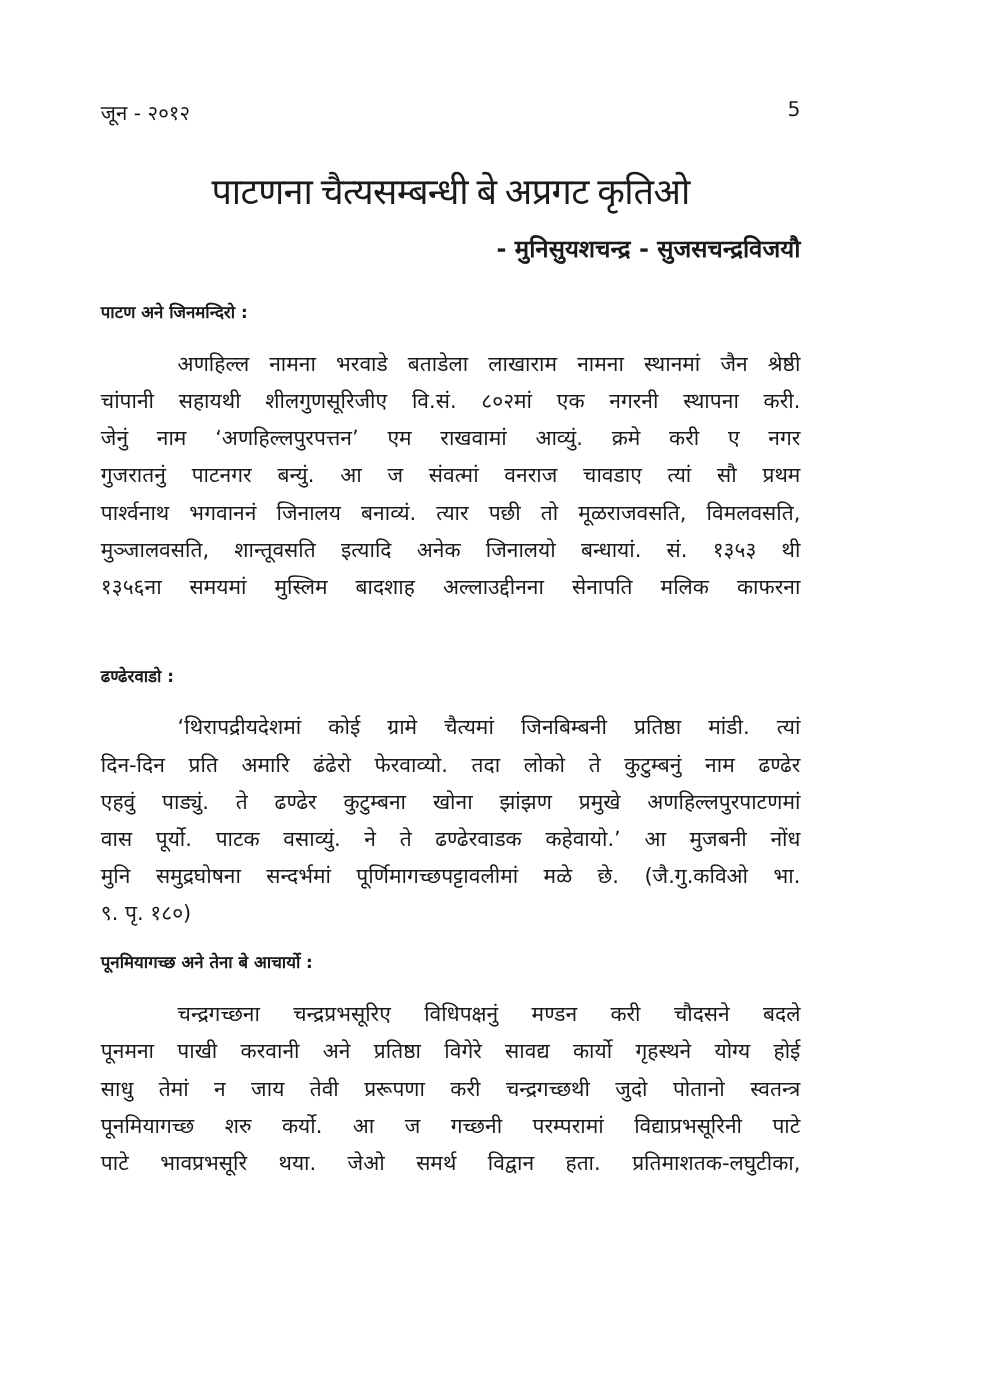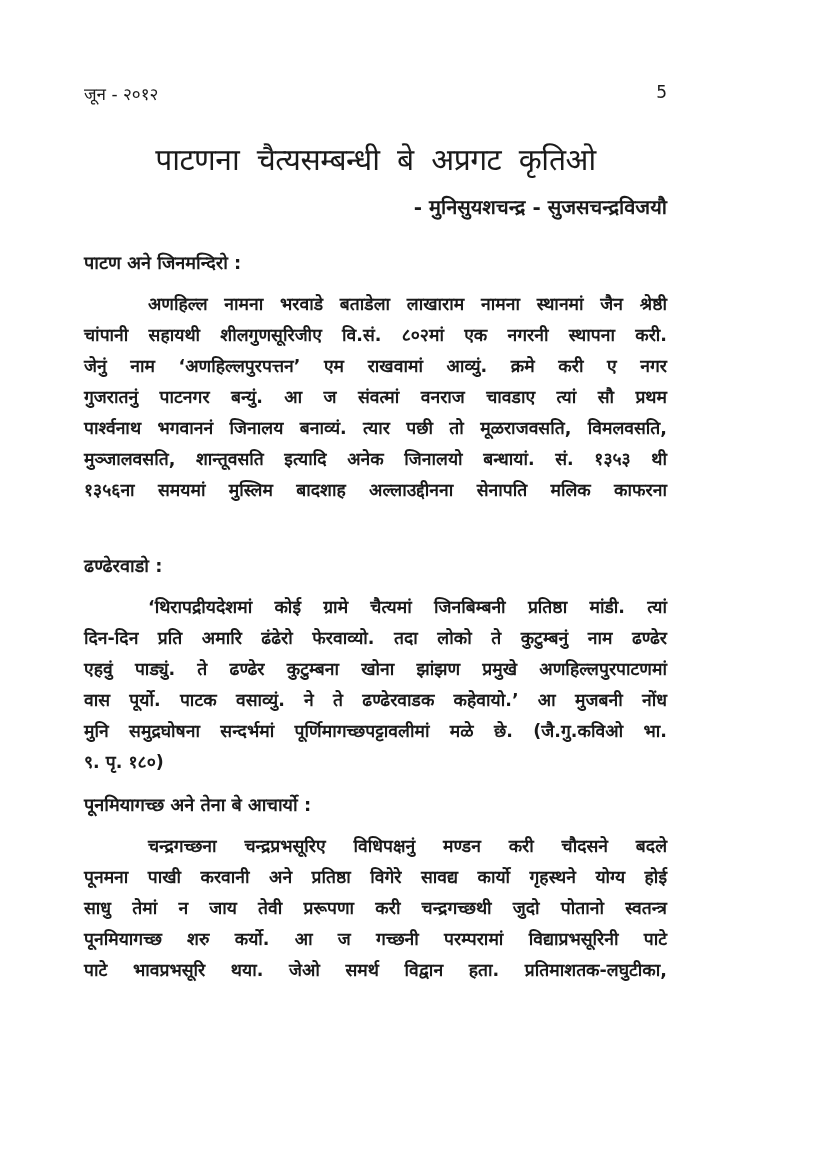--- a/index.html
+++ b/index.html
@@ -2,25 +2,25 @@
 <html><head>
 <meta charset="utf-8">
 <style>
   html, body { margin: 0; padding: 0; background: #ffffff; }
   body { width: 828px; height: 1149px; position: relative; overflow: hidden; color: #1a1a1a;
          font-family: "DejaVu Sans", "Liberation Sans", sans-serif; }
   .page { position: absolute; left: 84px; top: 0; width: 583px; }
   .running-header { position: absolute; top: 82px; left: 0; width: 583px; height: 24px;
          font-size: 17px; display: flex; justify-content: space-between; }
   .title { position: absolute; top: 138px; left: 0; width: 583px; text-align: center;
-         font-size: 30px; font-family: Liberation Mono, monospace; letter-spacing: -0.5px; }
+         font-size: 30px; font-family: Liberation Serif, serif; letter-spacing: -0.5px; }
   .authors { position: absolute; top: 193px; right: 0; font-size: 20px; font-weight: bold; white-space: nowrap; }
-  .section-heading { position: absolute; left: 0; font-size: 18px; font-weight: bold; white-space: nowrap; }
+  .section-heading { position: absolute; left: 0; font-size: 14px; font-weight: bold; white-space: nowrap; }
   .para { position: absolute; left: 0; width: 583px; font-size: 17.5px; line-height: 31px;
-         text-align: justify; text-align-last: auto; font-weight: bold; }
+         text-align: justify; text-align-last: auto; }
   .para .line { display: block; text-align: justify; text-align-last: justify; white-space: nowrap; overflow: visible; height: 31px; }
   .para .line.last { text-align-last: left; }
   .para .line.indent { padding-left: 64px; }
 </style>
 </head>
 <body>
 
 <div class="page">
 
   <div class="running-header">

